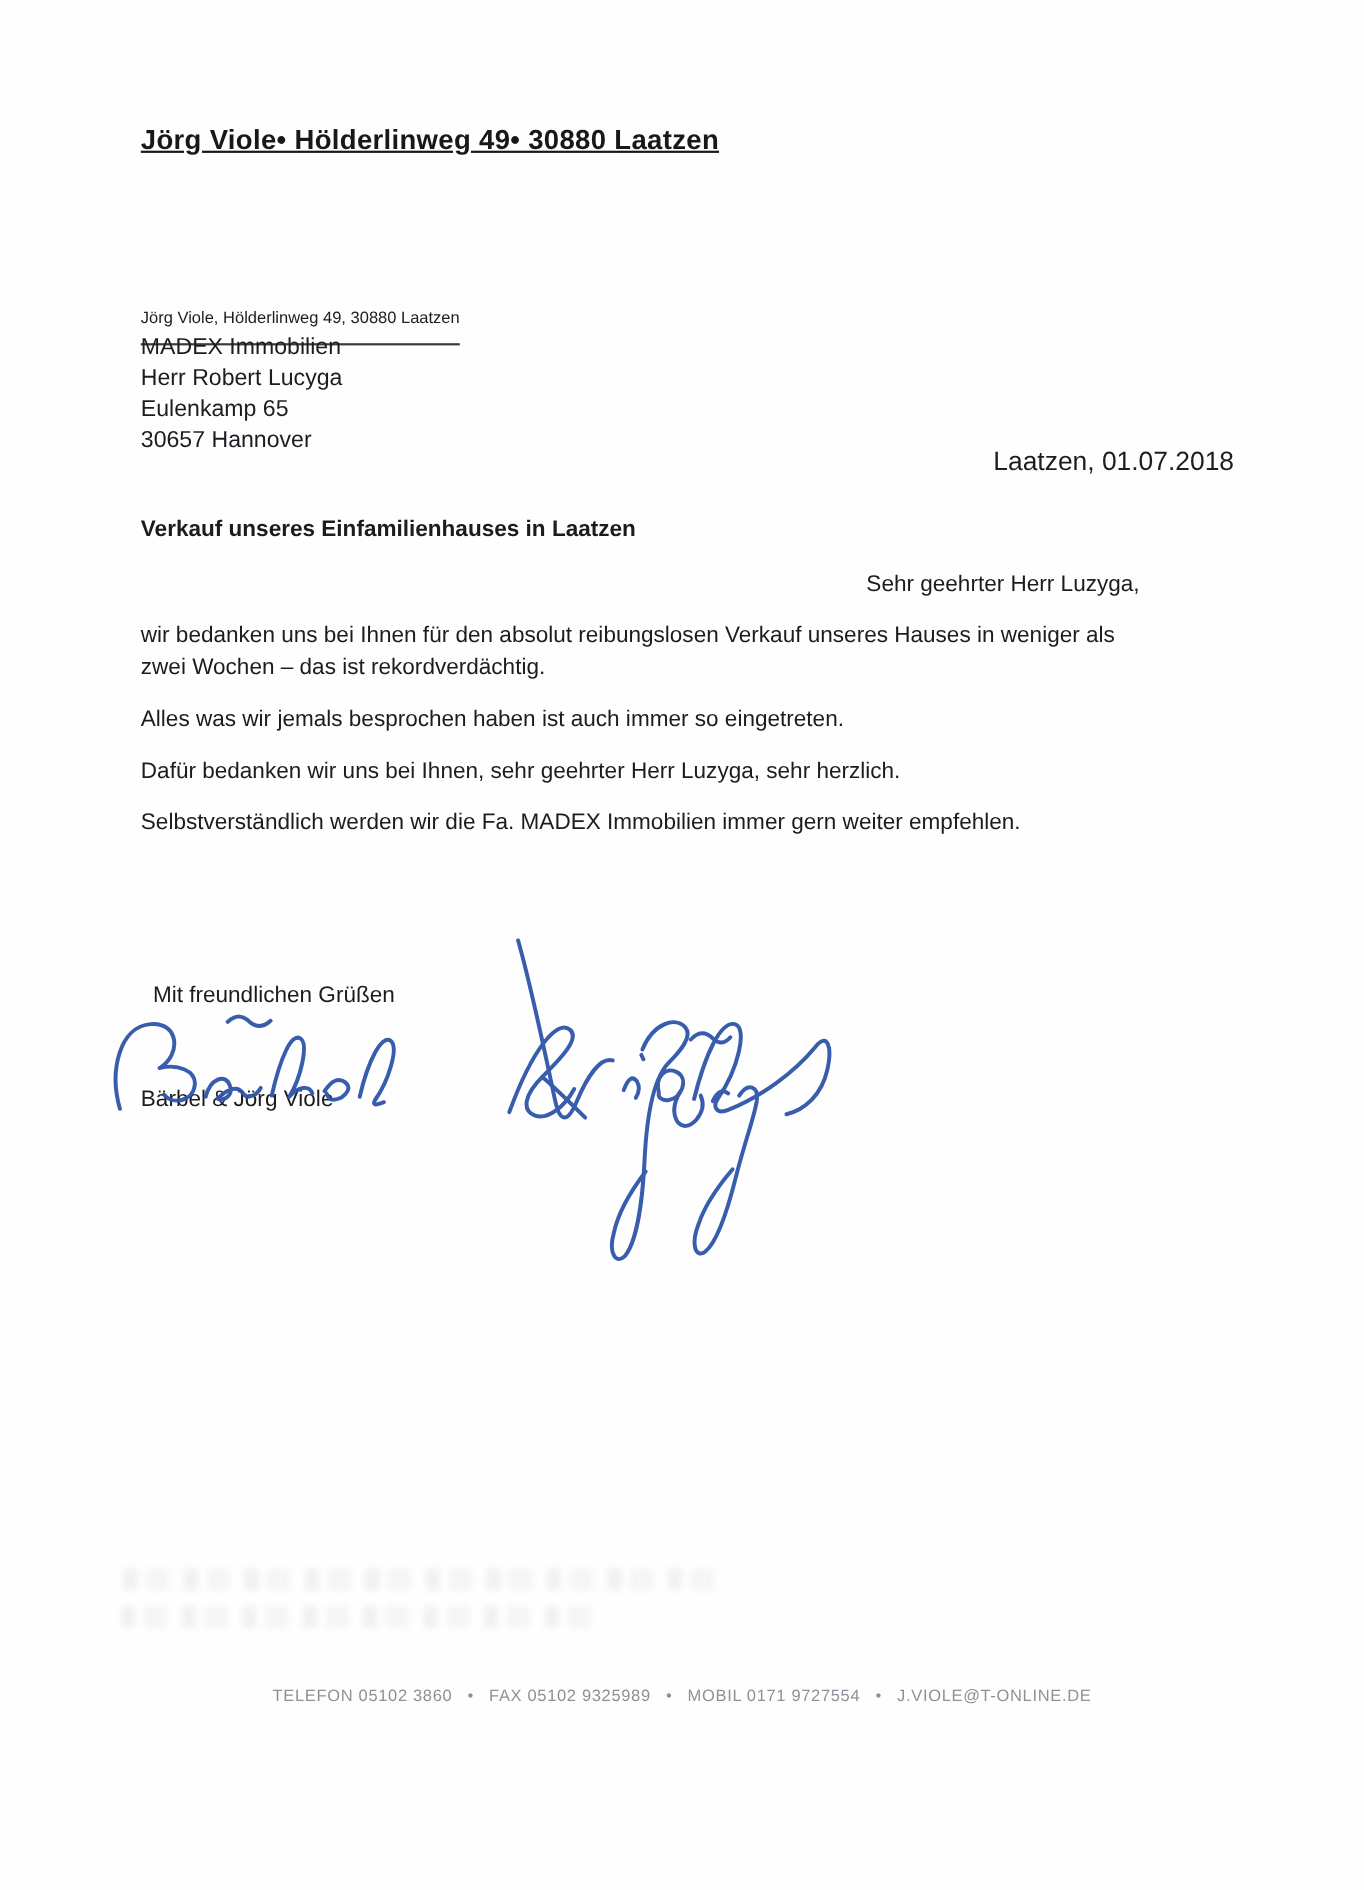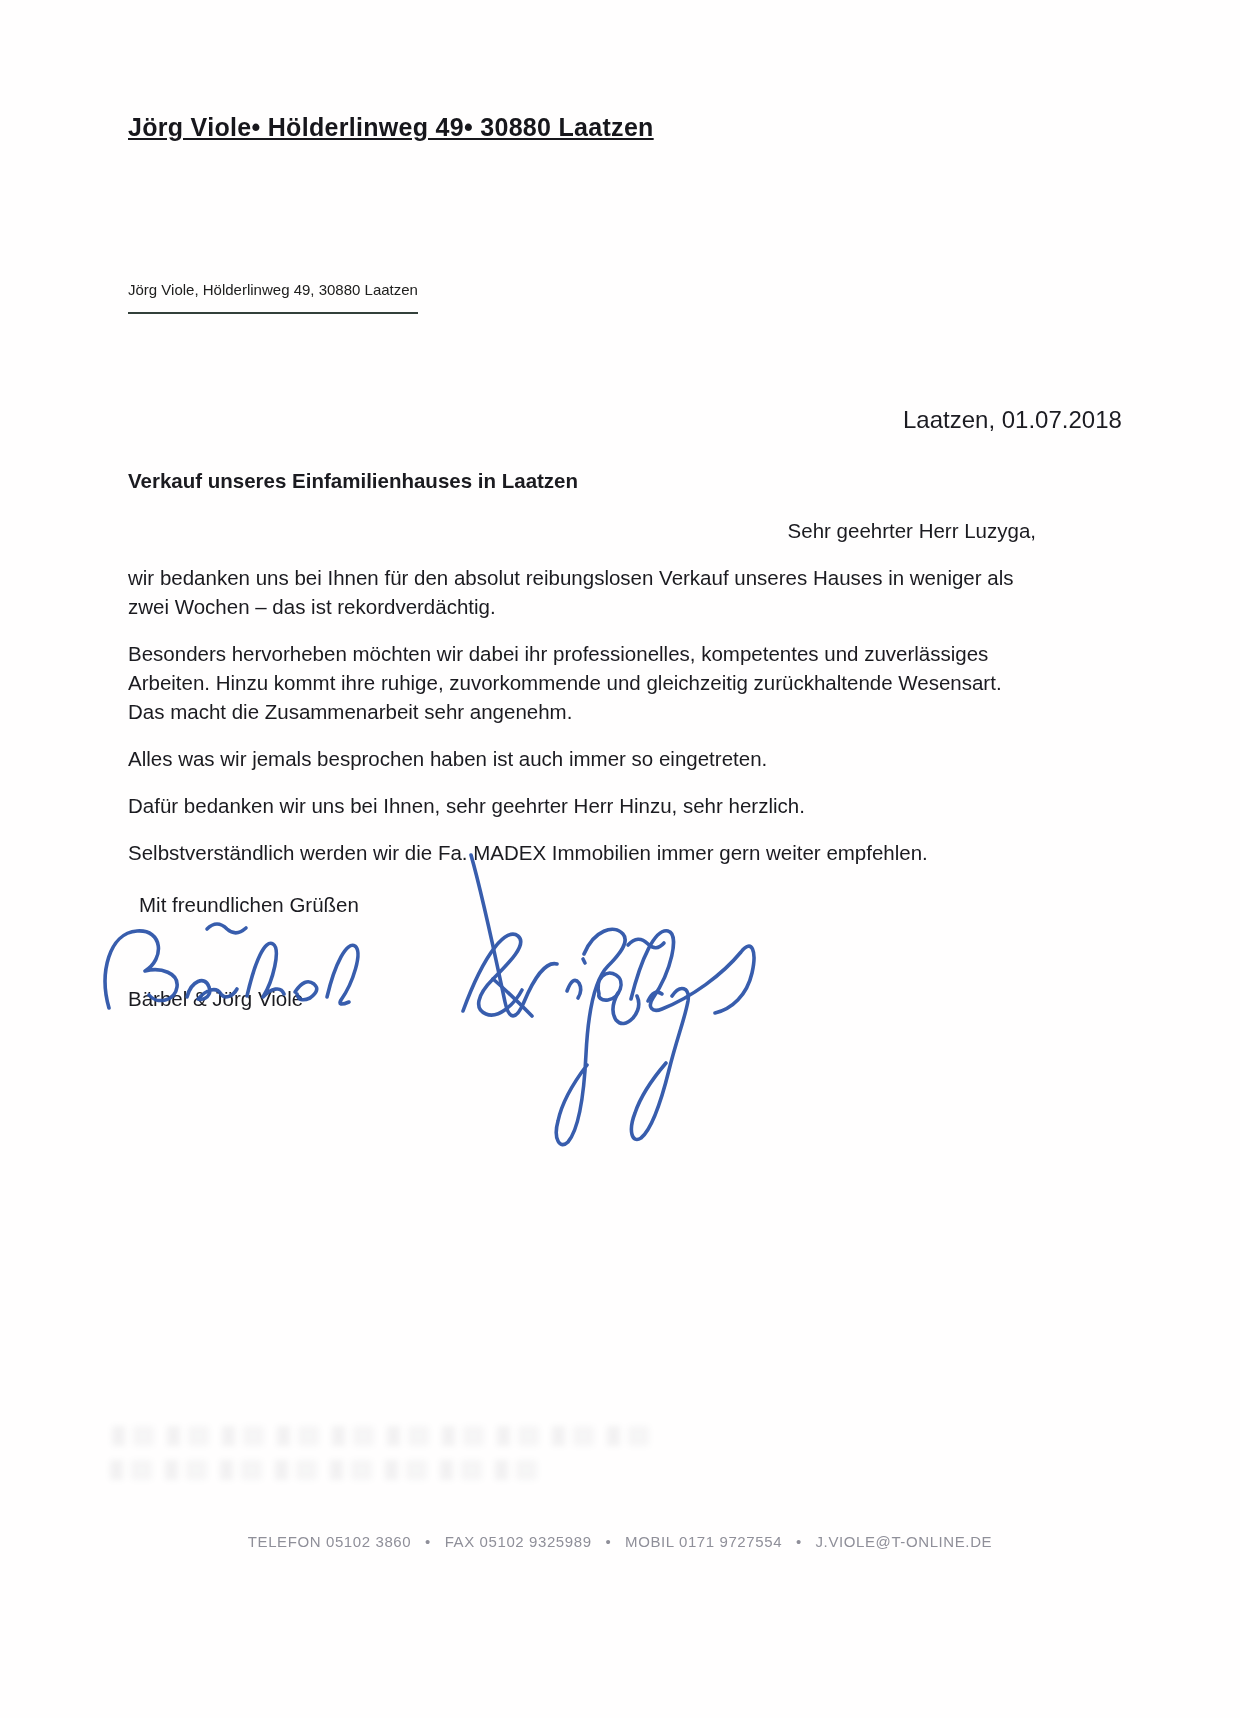--- a/index.html
+++ b/index.html
@@ -74,30 +74,35 @@
 </style>
 </head>
 <body>
 
 <div class="page">
 
   <div class="page-header">Jörg Viole• Hölderlinweg 49• 30880 Laatzen</div>
 
   <div class="sender-line">Jörg Viole, Hölderlinweg 49, 30880 Laatzen</div>
 
+  <div class="recipient">
+    <div>MADEX Immobilien</div>
+    <div>Herr Robert Lucyga</div>
+    <div>Eulenkamp 65</div>
+    <div>30657 Hannover</div>
+  </div>
 
   <div class="date-line">Laatzen, 01.07.2018</div>
 
   <div class="body-block">
     <p class="subject">Verkauf unseres Einfamilienhauses in Laatzen</p>
     <p class="salutation">Sehr geehrter Herr Luzyga,</p>
     <p class="para">wir bedanken uns bei Ihnen für den absolut reibungslosen Verkauf unseres Hauses in weniger als zwei Wochen – das ist rekordverdächtig.</p>
-    <p class="para">Besonders hervorheben möchten wir dabei ihr professionelles, kompetentes und zuverlässiges Arbeiten. Hinzu kommt ihre ruhige, zuvorkommende und gleichzeitig zurückhaltende Wesensart. Das macht die Zusammenarbeit sehr angenehm.</p>
     <p class="para">Alles was wir jemals besprochen haben ist auch immer so eingetreten.</p>
-    <p class="para">Dafür bedanken wir uns bei Ihnen, sehr geehrter Herr Hinzu, sehr herzlich.</p>
+    <p class="para">Dafür bedanken wir uns bei Ihnen, sehr geehrter Herr Luzyga, sehr herzlich.</p>
     <p class="para">Selbstverständlich werden wir die Fa. MADEX Immobilien immer gern weiter empfehlen.</p>
   </div>
 
   <div class="closing">Mit freundlichen Grüßen</div>
 
   <svg class="signature-svg" width="680" height="325" viewBox="0 0 680 325" fill="none" stroke="#2e55a9" stroke-width="3.6" stroke-linecap="round" stroke-linejoin="round" opacity="0.95">
 
     <path d="M14 175 C4 140 14 100 42 98 C68 96 70 126 50 138 C66 134 84 140 82 154 C80 168 62 172 54 162"></path>
 
     <path d="M112 96 Q122 86 132 96 Q141 104 151 95"></path>

